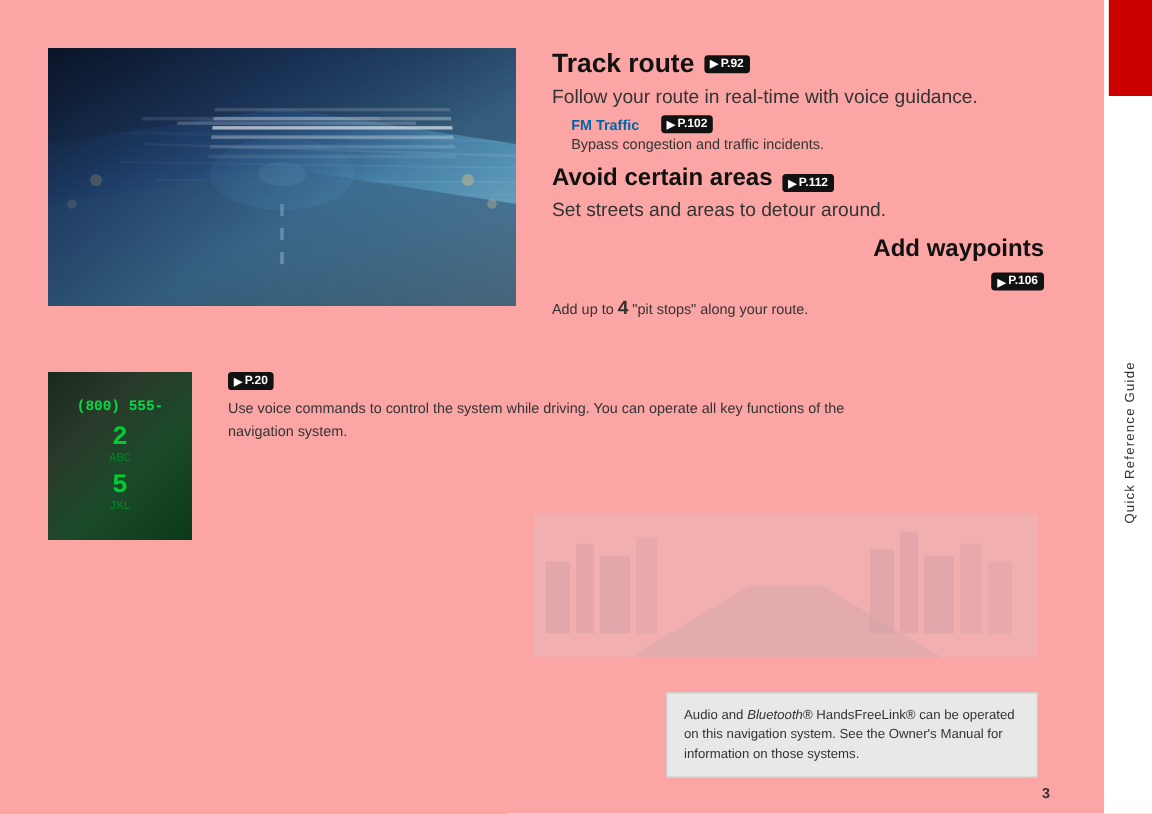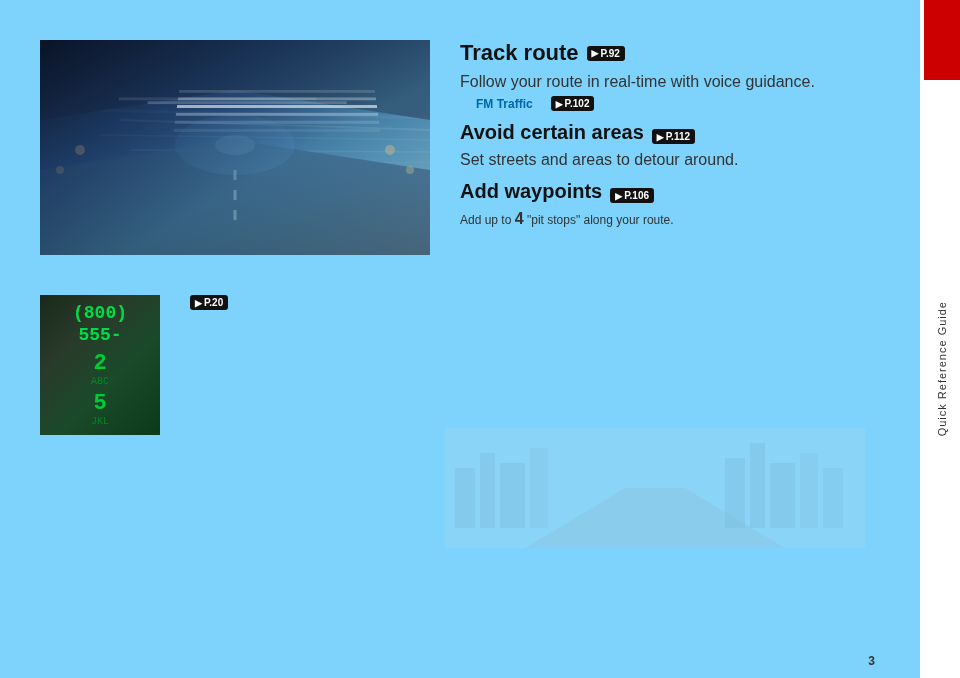--- a/index.html
+++ b/index.html
@@ -12,21 +12,21 @@
       position: relative;
       overflow: hidden;
     }
 
     .main-content {
       position: absolute;
       top: 0;
       left: 0;
       width: 920px;
       height: 678px;
-      background: #7dd3fc;
+      background: #fca5a5;
     }
 
     
     .side-tab {
       position: absolute;
       top: 0;
       right: 0;
       width: 40px;
       height: 678px;
       background: #fff;
@@ -204,21 +204,21 @@
       overflow: hidden;
       display: flex;
       flex-direction: column;
       align-items: center;
       justify-content: center;
       padding: 10px;
     }
 
     .phone-number {
       color: #00dd44;
-      font-size: 18px;
+      font-size: 12px;
       font-weight: bold;
       font-family: 'Courier New', monospace;
       text-align: center;
       line-height: 1.2;
     }
 
     .phone-key {
       color: #00cc33;
       font-size: 22px;
       font-weight: bold;
@@ -279,20 +279,21 @@
       bottom: 10px;
       right: 45px;
       font-size: 12px;
       color: #333;
       font-weight: bold;
     }
 
     
     .add-waypoints-section {
       margin-top: 8px;
+      flex-direction: column;
     }
 
     .waypoints-desc {
       font-size: 12px;
       color: #333;
       line-height: 1.5;
     }
 
     .waypoints-desc .num-highlight {
       font-size: 16px;
@@ -369,20 +370,21 @@
       </div>
       <div class="section-desc">Follow your route in real-time with voice guidance.</div>
 
       <div class="fm-traffic-line">
         <span class="fm-traffic-label">FM Traffic</span>
         <span class="page-badge">
           <span class="arrow">▶</span>
           <span>P.102</span>
         </span>
       </div>
+      <div class="bypass-text">Bypass congestion and traffic incidents.</div>
 
       <div class="section-title-medium">
         <span>Avoid certain areas</span>
         <span class="page-badge">
           <span class="arrow">▶</span>
           <span>P.112</span>
         </span>
       </div>
       <div class="section-desc">Set streets and areas to detour around.</div>
 
@@ -440,23 +442,27 @@
       </div>
     </div>
 
     <div class="voice-content">
       <div class="voice-title">
         <span class="page-badge">
           <span class="arrow">▶</span>
           <span>P.20</span>
         </span>
       </div>
+      <div class="voice-desc">Use voice commands to control the system while driving. You can operate all key functions of the navigation system.</div>
     </div>
   </div>
 
+  <div class="note-box">
+    <span>Audio and </span><em>Bluetooth</em><span>® HandsFreeLink® can be operated on this navigation system. See the Owner's Manual for information on those systems.</span>
+  </div>
 
   <div class="page-number">3</div>
 </div>
 
 <div class="side-tab">
   <div class="side-tab-red"></div>
   <div class="side-tab-text">
     <span>Quick Reference Guide</span>
   </div>
 </div>

